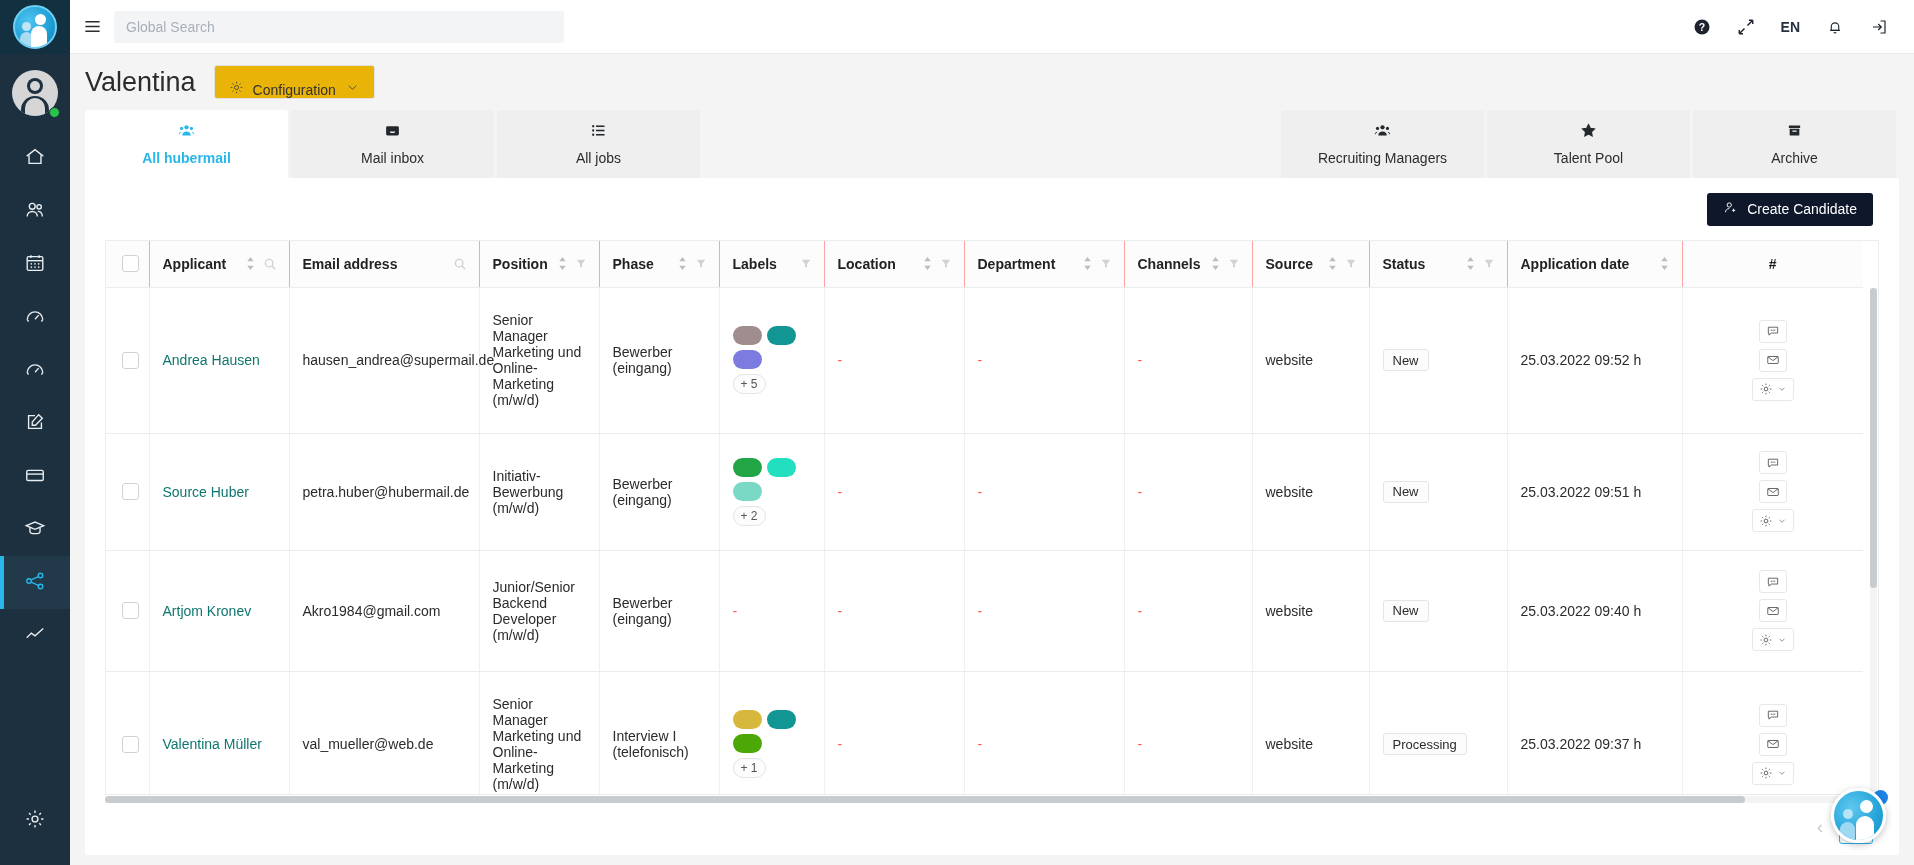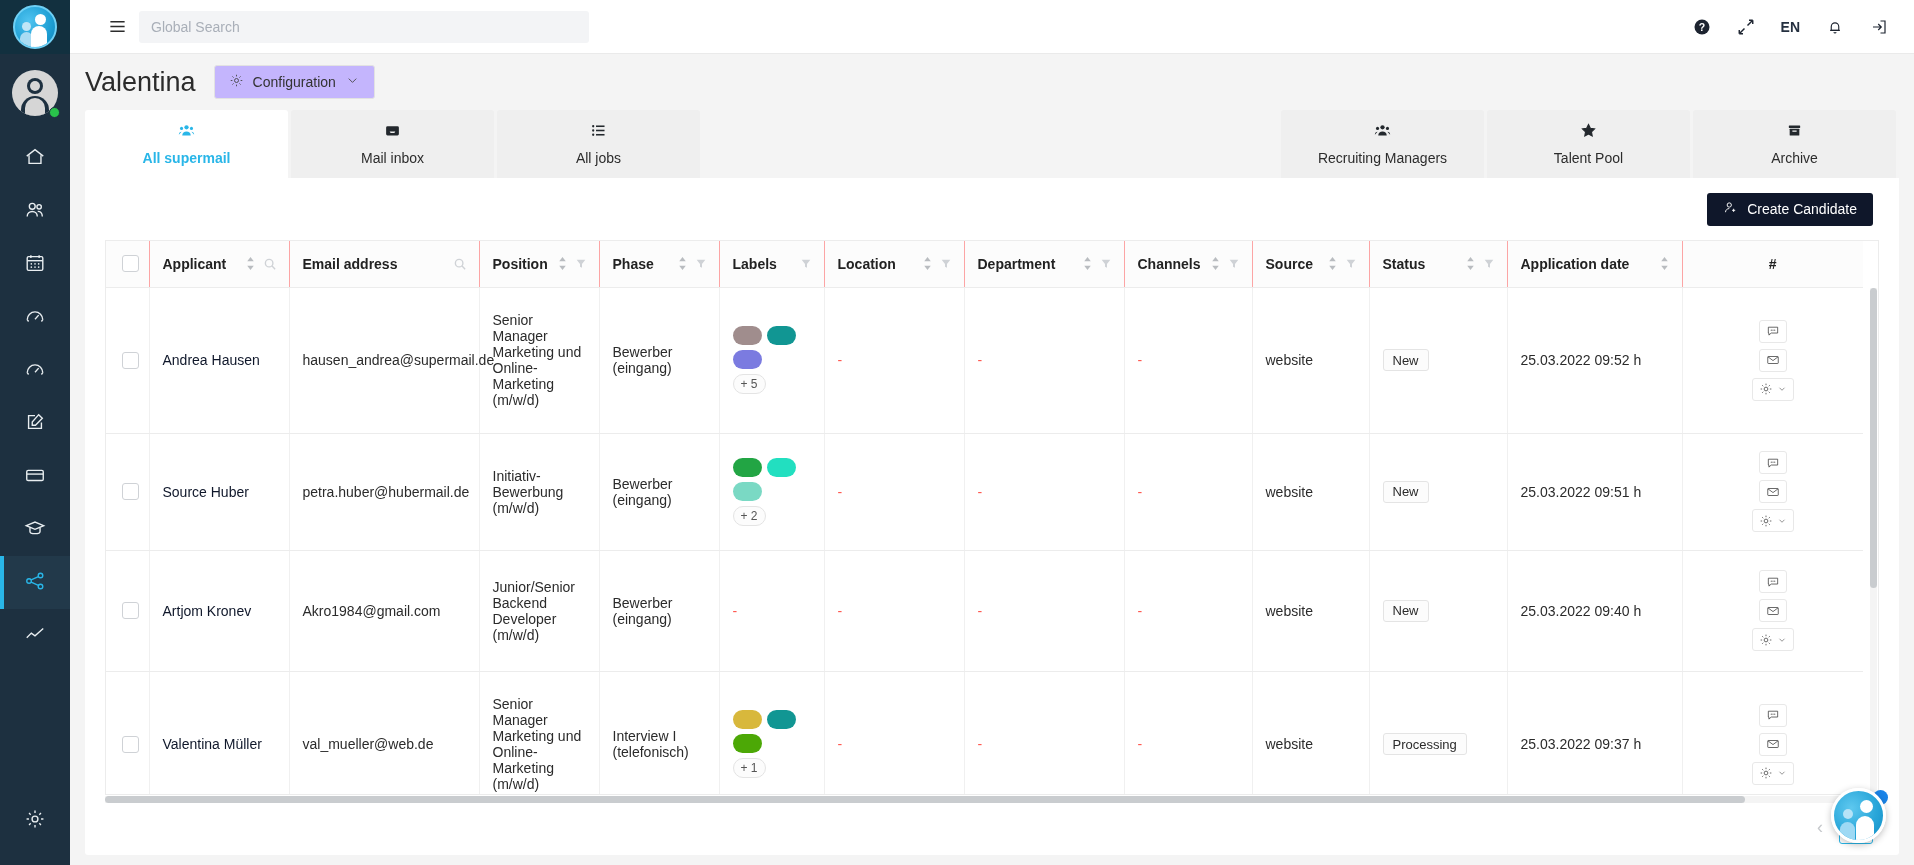--- a/index.html
+++ b/index.html
@@ -77,43 +77,42 @@
     content: ""; position: absolute; left: 0; top: 0; bottom: 0; width: 4px; background: #29b6e8;
   }
   .nav-item.active svg { stroke: #29b6e8; }
   #nav-gear { position: absolute; bottom: 18px; left: 0; width: 70px; }
 
   
   #topbar {
     position: absolute; left: 70px; top: 0; right: 0; height: 54px;
     background: #fff; display: flex; align-items: center;
     border-bottom: 1px solid #eaeaea;
-    padding-left: 25px;
   }
   #hamburger { width: 44px; display: flex; align-items: center; justify-content: center; cursor: pointer; }
   #hamburger svg { width: 19px; height: 19px; stroke: #2b2b2b; stroke-width: 2; }
   #global-search {
     width: 450px; height: 32px; background: #f3f4f6; border: none; border-radius: 3px;
     padding: 0 12px; font-size: 14px; color: #333; font-family: "Liberation Sans", sans-serif;
   }
   #global-search::placeholder { color: #a9afb8; }
   #topbar-right { margin-left: auto; display: flex; align-items: center; gap: 26px; padding-right: 26px; }
   .tb-icon { cursor: pointer; display: flex; align-items: center; }
   .tb-icon svg { width: 18px; height: 18px; }
   #lang { font-size: 14px; font-weight: bold; color: #253040; cursor: pointer; }
 
   
   #page-head {
     position: absolute; left: 70px; top: 54px; right: 0; height: 56px;
     display: flex; align-items: center; padding-left: 15px; gap: 18px;
   }
   #page-title { font-size: 27px; color: #2b2b2b; font-weight: normal; }
   #config-btn {
-    height: 34px; background: #c4b5fd; border: 1px solid #e2e2e2; border-radius: 3px;
-    display: flex; align-items: center; gap: 9px; padding: 8px 14px; cursor: pointer; font-size: 14px; color: #333;
+    height: 34px; background: #eab308; border: 1px solid #e2e2e2; border-radius: 3px;
+    display: flex; align-items: flex-end; gap: 9px; padding: 0 14px; cursor: pointer; font-size: 14px; color: #333;
   }
   #config-btn svg { width: 15px; height: 15px; stroke: #444; fill: none; stroke-width: 1.4; }
 
   
   #tabs { position: absolute; left: 85px; top: 110px; right: 15px; height: 68px; display: flex; }
   .tab {
     width: 203px; height: 68px; background: #efefef; margin-right: 3px;
     display: flex; flex-direction: column; align-items: center; justify-content: center;
     gap: 7px; cursor: pointer; border-radius: 3px 3px 0 0;
   }
@@ -156,21 +155,21 @@
   .search-ico svg { width: 12px; height: 12px; stroke: #cfd2d6; fill: none; stroke-width: 1.6; }
 
   tbody td {
     border-bottom: 1px solid #ececec; border-right: 1px solid #f0f0f0;
     font-size: 14px; color: #2b2b2b; padding: 13px; vertical-align: middle;
   }
   .chk {
     width: 17px; height: 17px; border: 1px solid #cfd2d6; border-radius: 3px;
     background: #fff; display: block; cursor: pointer;
   }
-  .applicant-link { color: #0f172a; cursor: pointer; }
+  .applicant-link { color: #0f766e; cursor: pointer; }
   .dash { color: #ff5a52; }
   .labels { display: flex; flex-wrap: wrap; gap: 5px; width: 66px; }
   .pill { width: 29px; height: 19px; border-radius: 10px; }
   .pill-more {
     min-width: 33px; height: 20px; border: 1px solid #e4e4e4; border-radius: 10px;
     background: #fcfcfc; font-size: 12px; color: #555;
     display: flex; align-items: center; justify-content: center;
   }
   .status-badge {
     display: inline-flex; align-items: center; height: 22px; padding: 0 9px;
@@ -403,21 +402,21 @@
   <div class="tab active">
     <span class="tab-ico">
       <svg viewBox="0 0 24 24">
           <circle cx="12" cy="7.5" r="3"></circle>
           <circle cx="5" cy="9" r="2.2"></circle>
           <circle cx="19" cy="9" r="2.2"></circle>
           <path d="M6 19c0-3.3 2.7-5.6 6-5.6s6 2.3 6 5.6z"></path>
           <path d="M1.2 18c0-2.6 1.6-4.4 3.8-4.4M22.8 18c0-2.6-1.6-4.4-3.8-4.4"></path>
         </svg>
     </span>
-    <span class="tab-label">All supermail</span>
+    <span class="tab-label">All hubermail</span>
   </div>
 
   <div class="tab">
     <span class="tab-ico">
       <svg viewBox="0 0 24 24">
           <path d="M3 8a2 2 0 0 1 2-2h14a2 2 0 0 1 2 2v9a2 2 0 0 1-2 2H5a2 2 0 0 1-2-2z"></path>
           <path d="M3 13.5h5l1.4 2h5.2l1.4-2h5" fill="#efefef"></path>
         </svg>
     </span>
     <span class="tab-label">Mail inbox</span>

